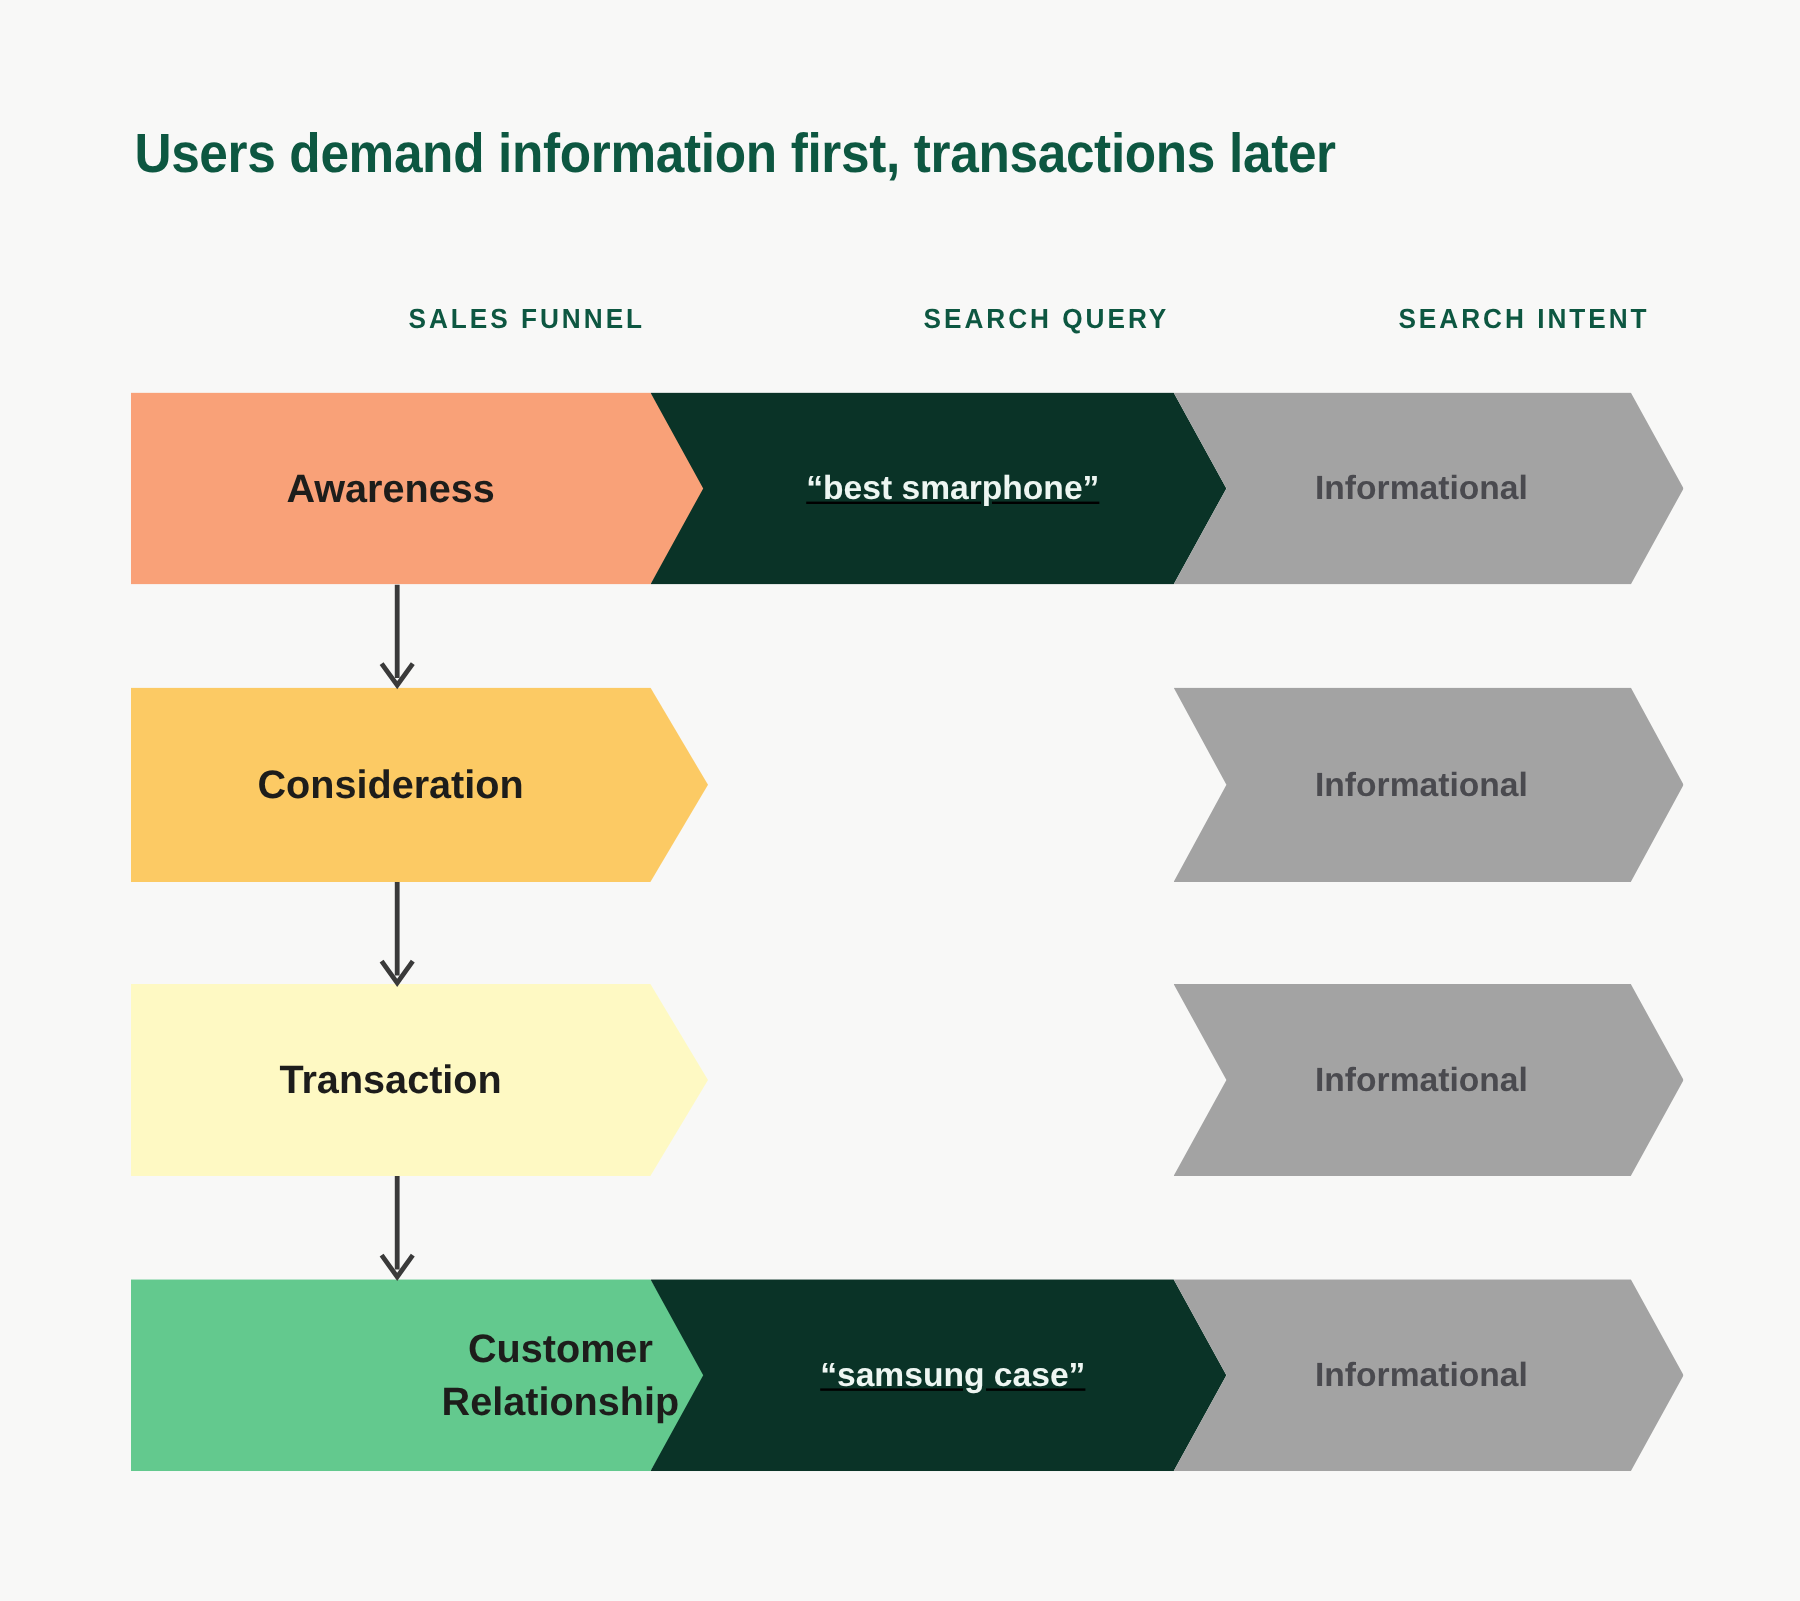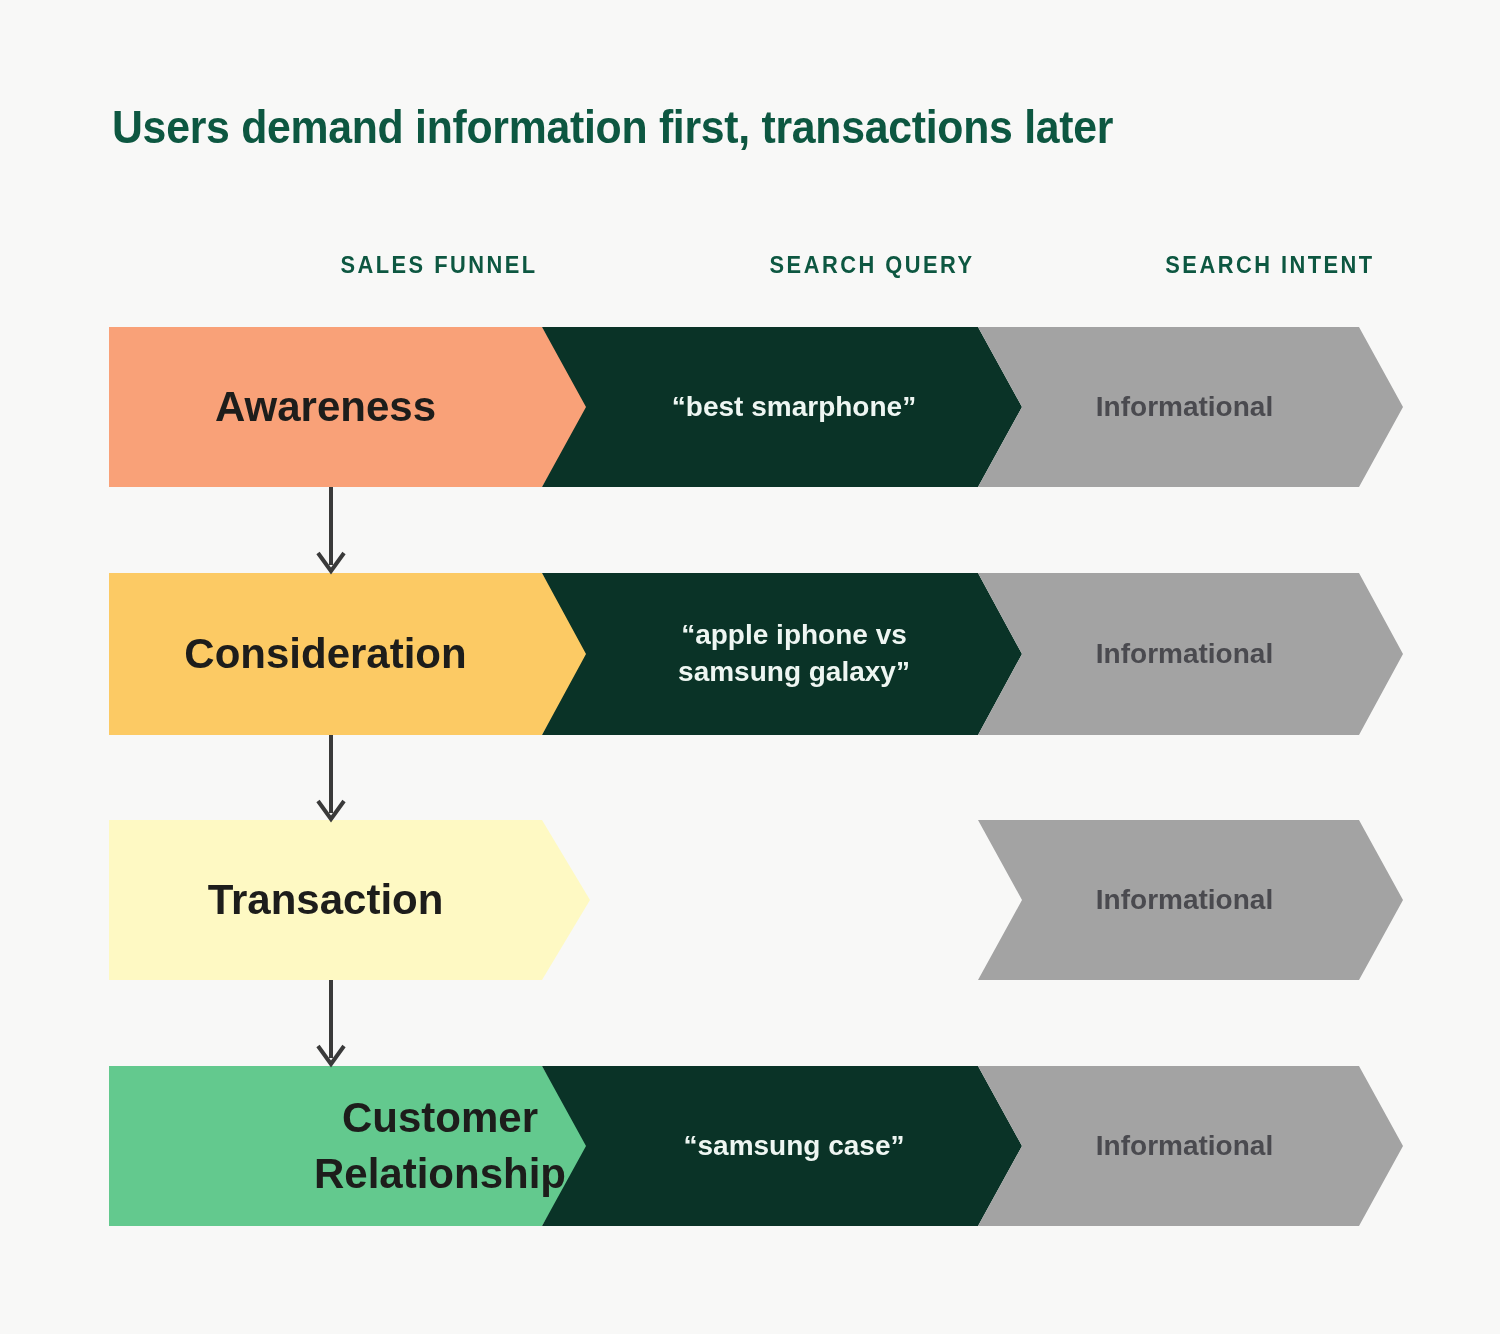--- a/index.html
+++ b/index.html
@@ -76,30 +76,31 @@
   .seg-stage {
     left: 109px;
     width: 481px;
     clip-path: polygon(0 0, 433px 0, 481px 50%, 433px 100%, 0 100%);
   }
   .seg-query {
     left: 542px;
     width: 480px;
     background: #0a3327;
     clip-path: polygon(0 0, 436px 0, 480px 50%, 436px 100%, 0 100%, 44px 50%);
+    text-decoration: underline;
   }
   .seg-intent {
     left: 978px;
     width: 425px;
     background: #a3a3a3;
     clip-path: polygon(0 0, 381px 0, 425px 50%, 381px 100%, 0 100%, 44px 50%);
   }
 
   .stage-label {
-    font-size: 42px;
+    font-size: 33px;
     font-weight: bold;
     color: #1d1d1b;
     text-align: center;
     line-height: 1.33;
     transform: translateX(-24px);
     white-space: pre-line;
   }
   .query-label {
     font-size: 28px;
     font-weight: bold;
@@ -150,24 +151,20 @@
   </div>
   <div class="seg seg-intent">
     <span class="intent-label">Informational</span>
   </div>
 </div>
 
 <div class="funnel-row r1">
   <div class="seg seg-stage" id="stage-1" style="background: rgb(252, 202, 100); justify-content: center;">
     <span class="stage-label">Consideration</span>
   </div>
-  <div class="seg seg-query">
-    <span class="query-label">“apple iphone vs
-samsung galaxy”</span>
-  </div>
   <div class="seg seg-intent">
     <span class="intent-label">Informational</span>
   </div>
 </div>
 
 <div class="funnel-row r2">
   <div class="seg seg-stage" id="stage-2" style="background: #fef9c3;">
     <span class="stage-label">Transaction</span>
   </div>
   <div class="seg seg-intent">

